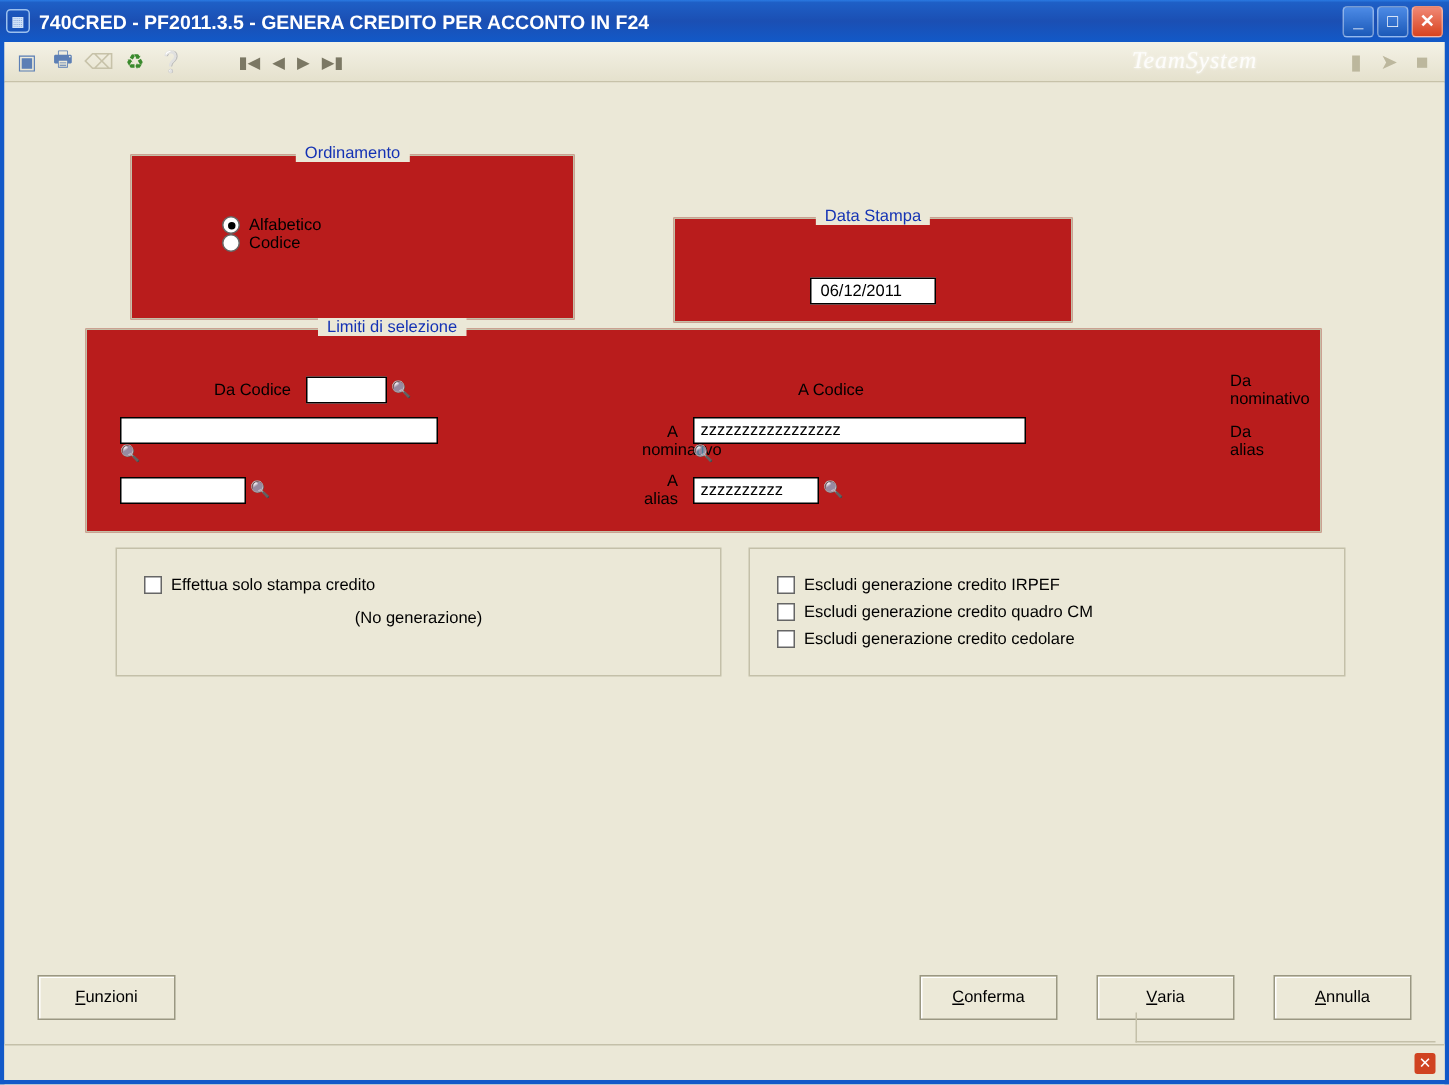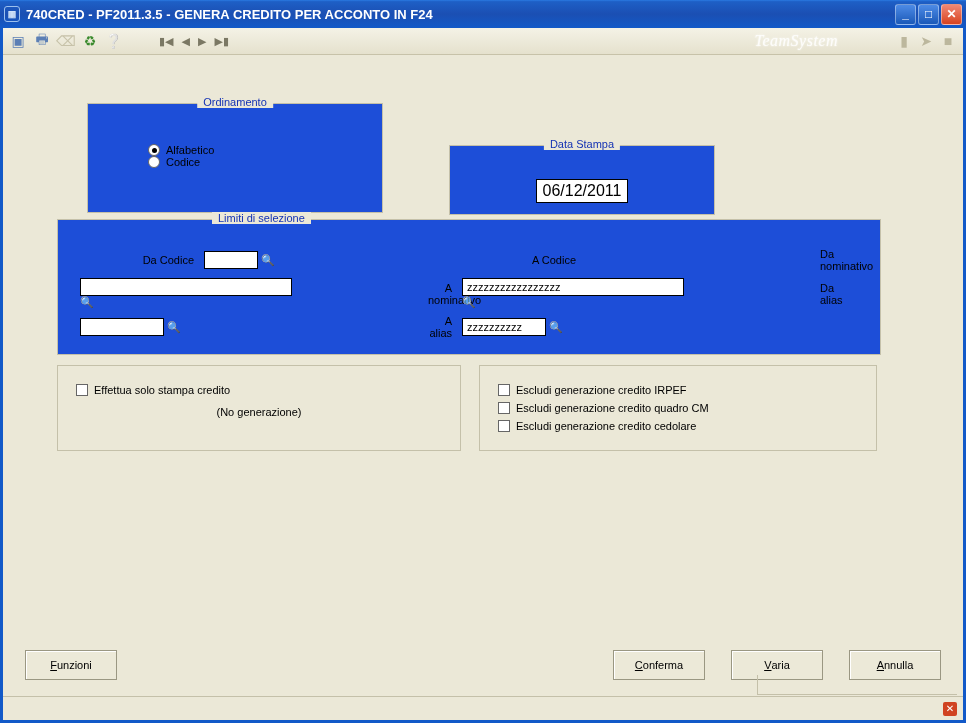--- a/index.html
+++ b/index.html
@@ -84,21 +84,21 @@
     top:55px; left:3px; right:3px; bottom:3px;
     background:#ebe8d7;
     padding: 48px 54px 0 54px;
   }
 
   
   .fieldset {
     position:relative;
     border:1px solid #c4c0a9;
     padding:18px 22px;
-    background:#1d4ed8;
+    background:#b91c1c;
   }
   .legend {
     position:absolute;
     top:-8px;
     background:#ebe8d7;
     padding:0 6px;
     color:#1432b4;
     font-size:11px;
   }
 
@@ -120,21 +120,21 @@
     display:inline-flex;align-items:center;justify-content:center;background:#fff;
   }
   .radio.checked::after { content:''; width:5px;height:5px;border-radius:50%;background:#000; }
 
   .data-stampa-box {
     width:266px; height:70px; margin-top:42px; margin-left:26px;
     display:flex; align-items:flex-end; justify-content:center; padding-bottom:11px;
   }
   .data-stampa-box .legend { left:50%; transform:translateX(-50%); }
   .date-field {
-    border:1px solid #000; background:#fff; padding:2px 6px; font-size:16px;
+    border:1px solid #000; background:#fff; padding:2px 6px; font-size:11px;
     min-width:84px; text-align:left;
   }
 
   .limiti-box {
     margin-top:4px;
     width:824px; height:136px;
   }
   .limiti-box .legend { left:154px; }
   .limiti-rows {
     display:grid;
@@ -144,21 +144,21 @@
     padding-top:10px;
   }
   .lbl { text-align:right; font-size:11px; padding-right:6px;}
   input.text {
     font:inherit; border:1px solid #000; background:#fff; height:18px;
     padding:1px 4px;
   }
   .lookup-icon { color:#b8b394; font-size:11px; }
 
   .bottom-two {
-    display:flex; gap:18px; margin-top:10px;
+    display:flex; gap:18px; margin-top:10px;margin-left:20px;
   }
   .opt-box1, .opt-box2 {
     border:1px solid #c4c0a9;
     padding:12px 18px;
   }
   .opt-box1 { width:404px; }
   .opt-box2 { width:398px; }
   .chk-row { display:flex; align-items:center; gap:6px; margin:6px 0; }
   .chk { width:12px;height:12px;border:1px solid #666;background:#fff; }
   .subnote { text-align:center; color:#000; font-size:11px; margin-top:10px;}

